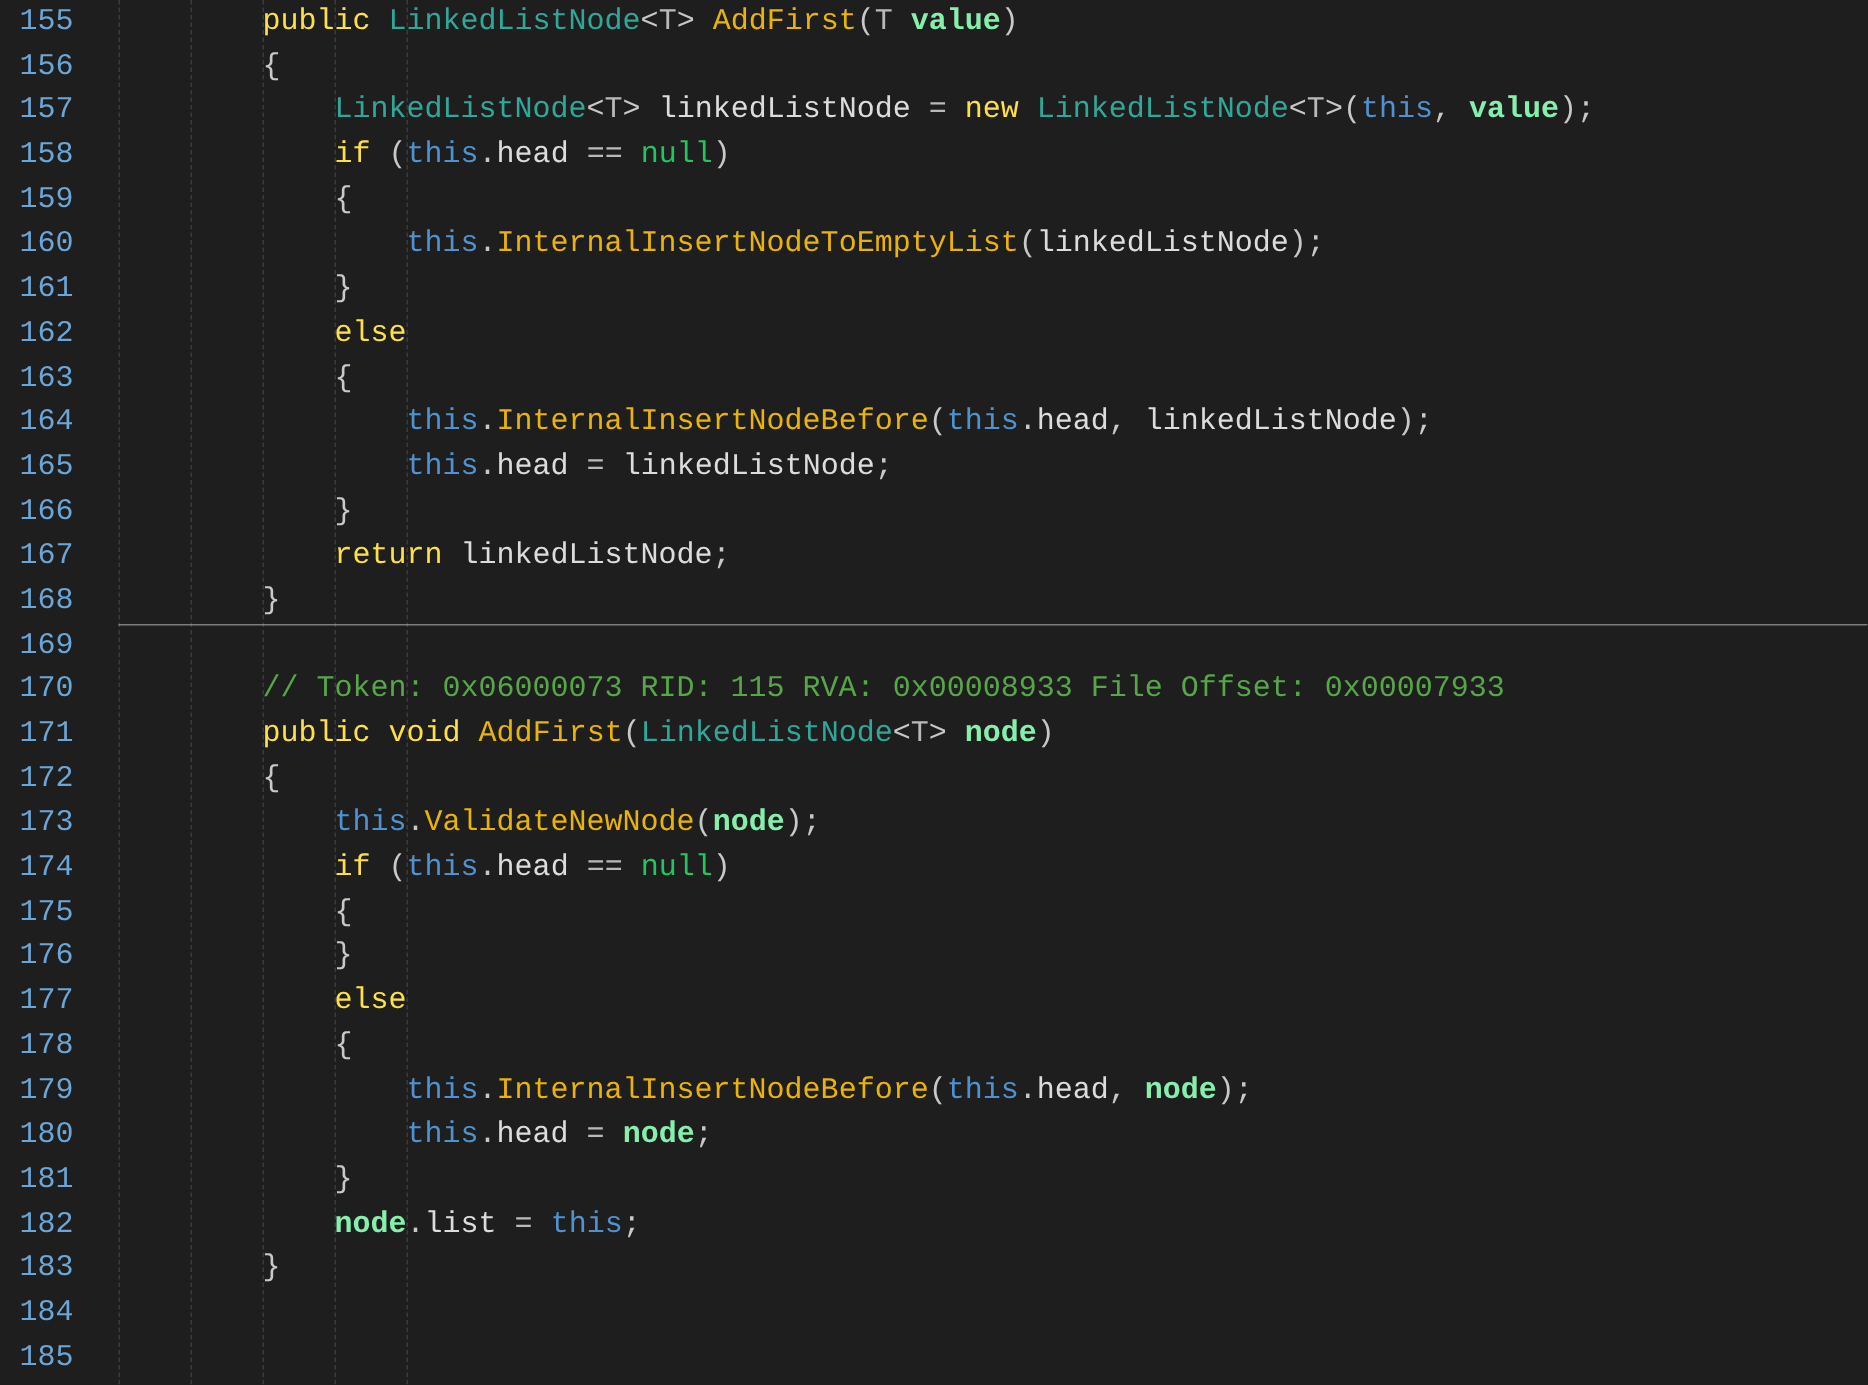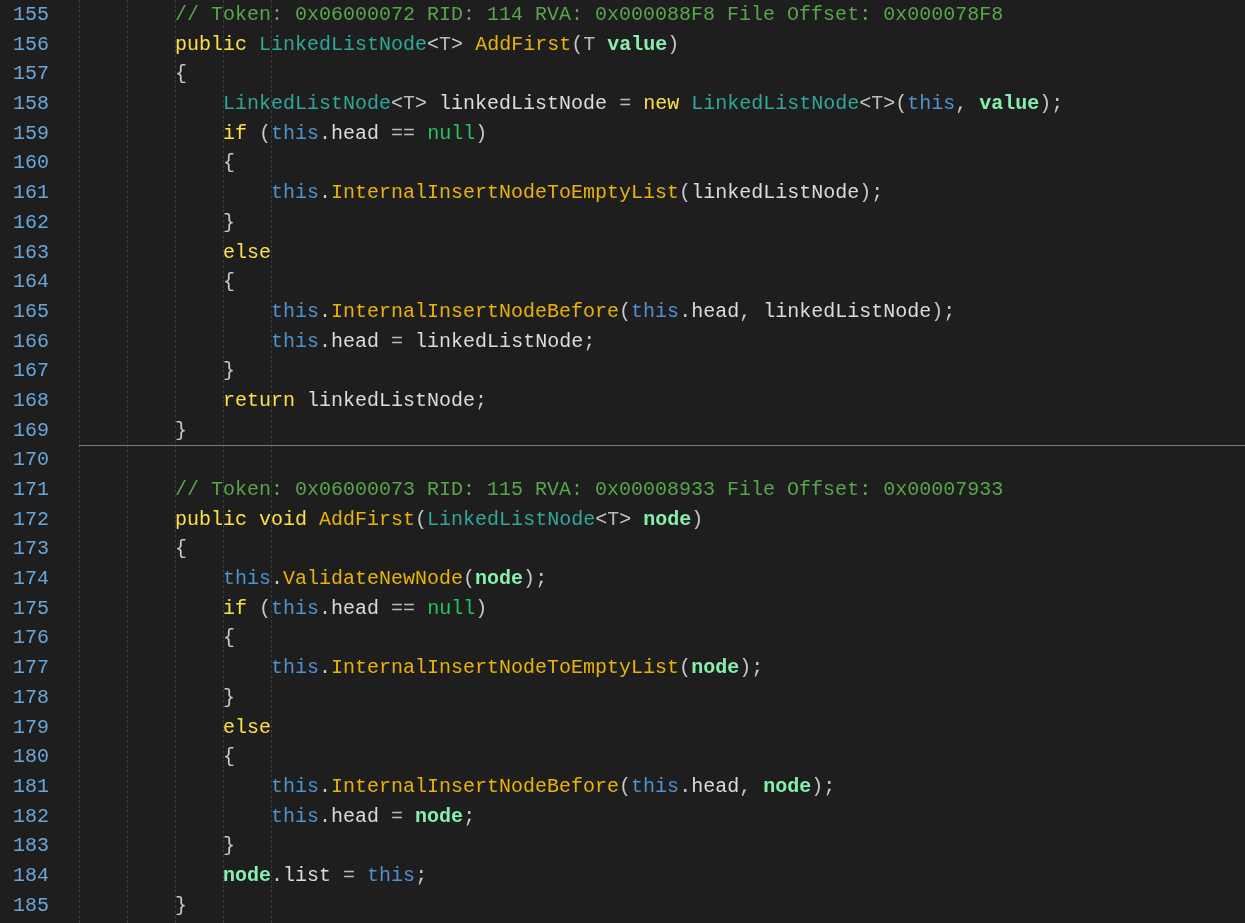--- a/index.html
+++ b/index.html
@@ -113,21 +113,20 @@
       <div class="ln">185</div>
     </div>
   <div class="content">
     <div class="indent-guides">
       <div class="vguide" style="left:0px"></div>
       <div class="vguide" style="left:48px"></div>
       <div class="vguide" style="left:96px"></div>
       <div class="vguide" style="left:144px"></div>
       <div class="vguide" style="left:192px"></div>
     </div>
-  <div class="line"><span class="tab"></span><span class="tab"></span><span class="cm">// Token: 0x06000072 RID: 114 RVA: 0x000088F8 File Offset: 0x000078F8</span></div>
       <div class="line"><span class="tab"></span><span class="tab"></span><span class="kw">public</span><span class="id"> </span><span class="ty">LinkedListNode</span><span class="pn">&lt;</span><span class="tg">T</span><span class="pn">&gt;</span><span class="id"> </span><span class="fn">AddFirst</span><span class="pn">(</span><span class="tg">T</span><span class="id"> </span><span class="ws">value</span><span class="pn">)</span></div>
       <div class="line"><span class="tab"></span><span class="tab"></span><span class="pn">{</span></div>
       <div class="line"><span class="tab"></span><span class="tab"></span><span class="tab"></span><span class="ty">LinkedListNode</span><span class="pn">&lt;</span><span class="tg">T</span><span class="pn">&gt;</span><span class="id"> linkedListNode </span><span class="op">=</span><span class="id"> </span><span class="kw">new</span><span class="id"> </span><span class="ty">LinkedListNode</span><span class="pn">&lt;</span><span class="tg">T</span><span class="pn">&gt;</span><span class="pn">(</span><span class="th">this</span><span class="pn">,</span><span class="id"> </span><span class="ws">value</span><span class="pn">)</span><span class="pn">;</span></div>
       <div class="line"><span class="tab"></span><span class="tab"></span><span class="tab"></span><span class="kw">if</span><span class="pn"> (</span><span class="th">this</span><span class="pn">.</span><span class="id">head</span><span class="id"> </span><span class="op">==</span><span class="id"> </span><span class="kwn">null</span><span class="pn">)</span></div>
       <div class="line"><span class="tab"></span><span class="tab"></span><span class="tab"></span><span class="pn">{</span></div>
       <div class="line"><span class="tab"></span><span class="tab"></span><span class="tab"></span><span class="tab"></span><span class="th">this</span><span class="pn">.</span><span class="fn">InternalInsertNodeToEmptyList</span><span class="pn">(</span><span class="id">linkedListNode</span><span class="pn">)</span><span class="pn">;</span></div>
       <div class="line"><span class="tab"></span><span class="tab"></span><span class="tab"></span><span class="pn">}</span></div>
       <div class="line"><span class="tab"></span><span class="tab"></span><span class="tab"></span><span class="kw">else</span></div>
       <div class="line"><span class="tab"></span><span class="tab"></span><span class="tab"></span><span class="pn">{</span></div>
       <div class="line"><span class="tab"></span><span class="tab"></span><span class="tab"></span><span class="tab"></span><span class="th">this</span><span class="pn">.</span><span class="fn">InternalInsertNodeBefore</span><span class="pn">(</span><span class="th">this</span><span class="pn">.</span><span class="id">head</span><span class="pn">,</span><span class="id"> </span><span class="id">linkedListNode</span><span class="pn">)</span><span class="pn">;</span></div>
@@ -135,21 +134,20 @@
       <div class="line"><span class="tab"></span><span class="tab"></span><span class="tab"></span><span class="pn">}</span></div>
       <div class="line"><span class="tab"></span><span class="tab"></span><span class="tab"></span><span class="kw">return</span><span class="id"> linkedListNode</span><span class="pn">;</span></div>
       <div class="line"><span class="tab"></span><span class="tab"></span><span class="pn">}</span></div>
       <div class="line"><div class="hr-sep" style="top: 0px;"></div></div>
       <div class="line"><span class="tab"></span><span class="tab"></span><span class="cm">// Token: 0x06000073 RID: 115 RVA: 0x00008933 File Offset: 0x00007933</span></div>
       <div class="line"><span class="tab"></span><span class="tab"></span><span class="kw">public</span><span class="id"> </span><span class="kw">void</span><span class="id"> </span><span class="fn">AddFirst</span><span class="pn">(</span><span class="ty">LinkedListNode</span><span class="pn">&lt;</span><span class="tg">T</span><span class="pn">&gt;</span><span class="id"> </span><span class="ws">node</span><span class="pn">)</span></div>
       <div class="line"><span class="tab"></span><span class="tab"></span><span class="pn">{</span></div>
       <div class="line"><span class="tab"></span><span class="tab"></span><span class="tab"></span><span class="th">this</span><span class="pn">.</span><span class="fn">ValidateNewNode</span><span class="pn">(</span><span class="ws">node</span><span class="pn">)</span><span class="pn">;</span></div>
       <div class="line"><span class="tab"></span><span class="tab"></span><span class="tab"></span><span class="kw">if</span><span class="pn"> (</span><span class="th">this</span><span class="pn">.</span><span class="id">head</span><span class="id"> </span><span class="op">==</span><span class="id"> </span><span class="kwn">null</span><span class="pn">)</span></div>
       <div class="line"><span class="tab"></span><span class="tab"></span><span class="tab"></span><span class="pn">{</span></div>
-      <div class="line"><span class="tab"></span><span class="tab"></span><span class="tab"></span><span class="tab"></span><span class="th">this</span><span class="pn">.</span><span class="fn">InternalInsertNodeToEmptyList</span><span class="pn">(</span><span class="ws">node</span><span class="pn">)</span><span class="pn">;</span></div>
       <div class="line"><span class="tab"></span><span class="tab"></span><span class="tab"></span><span class="pn">}</span></div>
       <div class="line"><span class="tab"></span><span class="tab"></span><span class="tab"></span><span class="kw">else</span></div>
       <div class="line"><span class="tab"></span><span class="tab"></span><span class="tab"></span><span class="pn">{</span></div>
       <div class="line"><span class="tab"></span><span class="tab"></span><span class="tab"></span><span class="tab"></span><span class="th">this</span><span class="pn">.</span><span class="fn">InternalInsertNodeBefore</span><span class="pn">(</span><span class="th">this</span><span class="pn">.</span><span class="id">head</span><span class="pn">,</span><span class="id"> </span><span class="ws">node</span><span class="pn">)</span><span class="pn">;</span></div>
       <div class="line"><span class="tab"></span><span class="tab"></span><span class="tab"></span><span class="tab"></span><span class="th">this</span><span class="pn">.</span><span class="id">head</span><span class="id"> </span><span class="op">=</span><span class="id"> </span><span class="ws">node</span><span class="pn">;</span></div>
       <div class="line"><span class="tab"></span><span class="tab"></span><span class="tab"></span><span class="pn">}</span></div>
       <div class="line"><span class="tab"></span><span class="tab"></span><span class="tab"></span><span class="ws">node</span><span class="pn">.</span><span class="id">list</span><span class="id"> </span><span class="op">=</span><span class="id"> </span><span class="th">this</span><span class="pn">;</span></div>
       <div class="line"><span class="tab"></span><span class="tab"></span><span class="pn">}</span></div>
     </div>
 </div>

